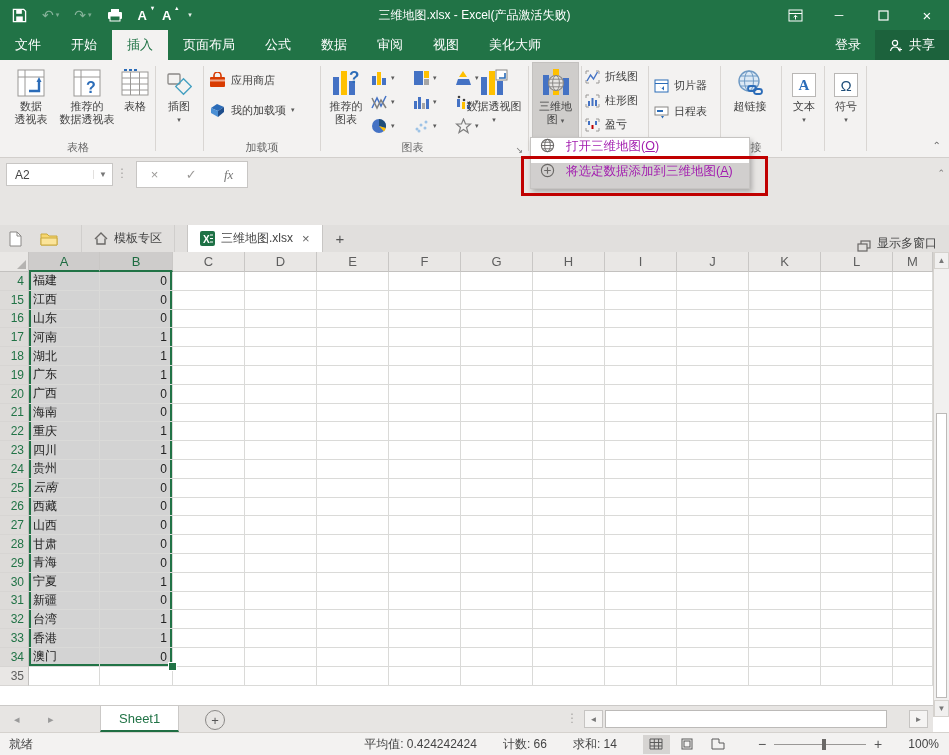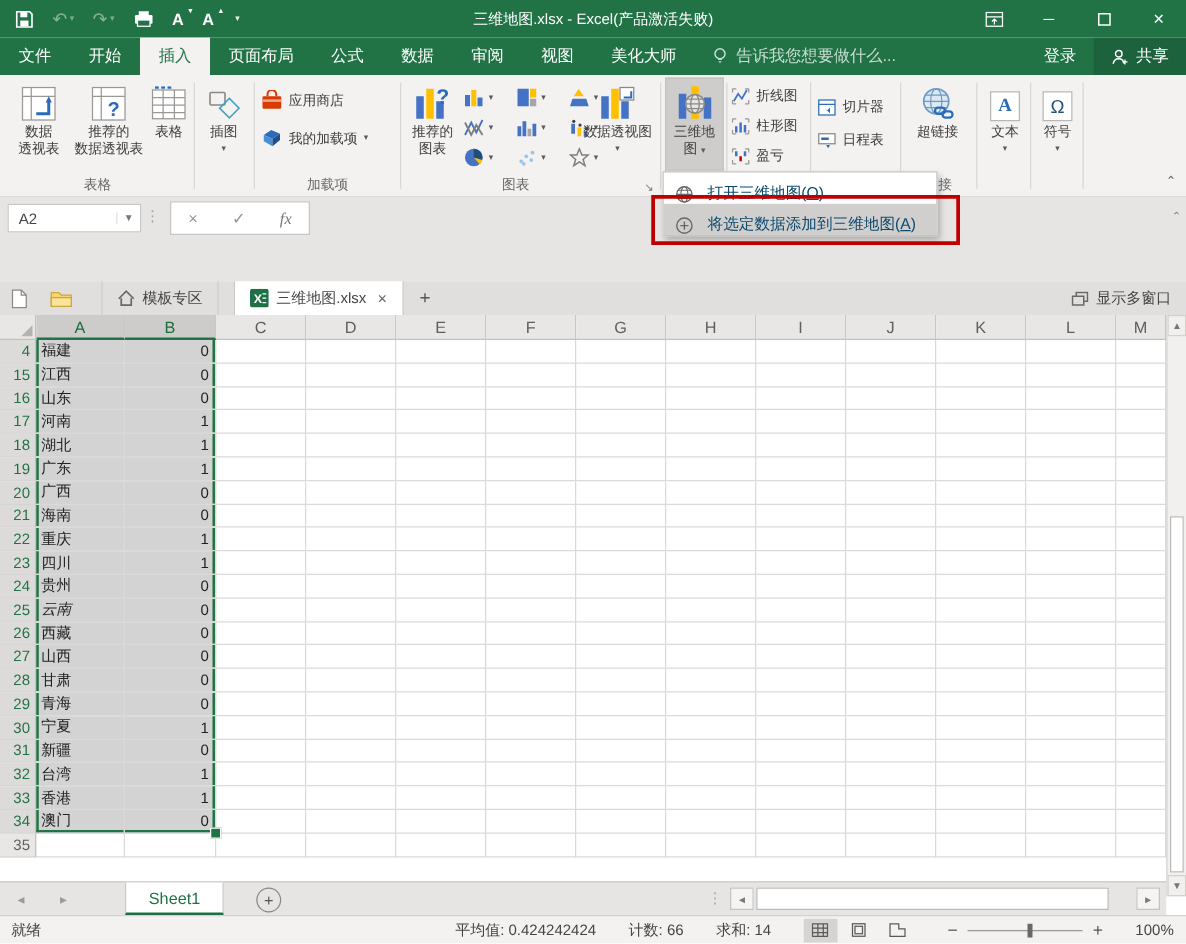--- a/index.html
+++ b/index.html
@@ -42,21 +42,21 @@
   .icobox{width:22px;height:22px;background:#fff;border:1px solid #b9b7b5;display:flex;align-items:center;justify-content:center}
   .collapse{position:absolute;right:8px;bottom:6px;color:#666;font-size:10px}
 
   
   .cgrid{position:absolute;left:370px;top:6px;display:grid;grid-template-columns:42px 42px 42px;grid-auto-rows:24px}
   .cg{display:flex;align-items:center;gap:3px}
   svg{display:block}
 
   
   .menu{position:absolute;left:530px;top:137px;width:218px;background:#fff;border:1px solid #c6c4c2;box-shadow:2px 3px 5px rgba(0,0,0,.25);z-index:40}
-  .mitem{height:25px;display:flex;align-items:flex-end;gap:11px;padding:0 9px;font-size:12.5px;color:#0c4a6e;white-space:nowrap}
+  .mitem{height:25px;display:flex;align-items:flex-start;gap:11px;padding:0 9px;font-size:12.5px;color:#a21caf;white-space:nowrap}
   .mitem.hl{background:#d1cfce}
   .u{text-decoration:underline}
   .redrect{position:absolute;left:521px;top:156px;width:241px;height:34px;border:3px solid #c00000;z-index:50}
 
   
   .fbar{position:absolute;top:158px;left:0;right:0;height:67px;background:#e7e5e3}
   .namebox{position:absolute;left:6px;top:5px;width:97px;height:21px;background:#fff;border:1px solid #c8c6c4;display:flex;align-items:center;padding-left:8px;font-size:12px;color:#444}
   .nbdrop{margin-left:auto;width:18px;text-align:center;color:#777;font-size:8px;border-left:1px solid #e2e0de}
   .fsplit{position:absolute;left:116px;top:8px;color:#a5a3a1;font-size:12px}
   .fxbox{position:absolute;left:136px;top:3px;width:110px;height:25px;background:#fff;border:1px solid #c8c6c4;display:flex;align-items:center;justify-content:space-around;color:#9b9997;font-size:13px}
@@ -64,21 +64,21 @@
   .finput{position:absolute;left:250px;top:1px;right:19px;height:63px;background:#fff;border:1px solid #c8c6c4;padding:4px 7px;font-size:13px;color:#333}
   .fcol{position:absolute;right:4px;top:10px;color:#777;font-size:9px}
 
   
   .dtabs{position:absolute;top:225px;left:0;right:0;height:27px;background:#e1dfdd;display:flex;align-items:stretch}
   .dico{display:flex;align-items:center;padding:0 9px}
   .dtab{display:flex;align-items:center;gap:6px;padding:0 12px;font-size:12px;color:#444;border-left:1px solid #d0cecc;border-right:1px solid #d0cecc}
   .dtab.active{background:#fff;border-color:#c8c6c4}
   .dclose{color:#666;font-size:13px;margin-left:3px}
   .dplus{display:flex;align-items:center;padding:0 13px;font-size:15px;color:#555}
-  .dright{margin-left:auto;display:flex;align-items:center;gap:6px;padding-right:12px;font-size:12px;color:#444}
+  .dright{margin-left:auto;display:flex;align-items:flex-end;gap:6px;padding-right:12px;font-size:12px;color:#444}
 
   
   .sheet{position:absolute;top:252px;left:0;width:933px;height:453px;background:#fff;overflow:hidden}
   .chrow{display:flex;height:20px}
   .corner{width:29px;background:#e9e7e5;border-right:1px solid #c3c1bf;border-bottom:1px solid #c3c1bf;position:relative;box-sizing:border-box}
   .corner:after{content:"";position:absolute;right:2px;bottom:2px;border-style:solid;border-width:0 0 9px 9px;border-color:transparent transparent #b5b3b1 transparent}
   .ch{box-sizing:border-box;background:#e9e7e5;border-right:1px solid #c9c7c5;border-bottom:1px solid #c3c1bf;display:flex;align-items:center;justify-content:center;color:#5f5f5f;font-size:13px}
   .ch.sel{background:#cecccb;color:#1e6c41;border-bottom:2px solid #217346}
   .grow{display:flex;height:18.8px}
   .rh{box-sizing:border-box;width:29px;background:#e9e7e5;border-right:1px solid #c3c1bf;border-bottom:1px solid #d7d5d3;display:flex;align-items:center;justify-content:flex-end;padding-right:4px;color:#5f5f5f;font-size:12px}
@@ -174,29 +174,20 @@
         <span class="rtab">文件</span>
         <span class="rtab">开始</span>
         <span class="rtab active">插入</span>
         <span class="rtab">页面布局</span>
         <span class="rtab">公式</span>
         <span class="rtab">数据</span>
         <span class="rtab">审阅</span>
         <span class="rtab">视图</span>
         <span class="rtab">美化大师</span>
       </div>
-    <div class="tellme">
-      <span>
-        <svg width="12" height="14" viewBox="0 0 12 14">
-            <circle cx="6" cy="5" r="4" fill="none" stroke="#c7dcd0" stroke-width="1.2"></circle>
-            <path d="M4.5 9.5h3 M5 11.5h2" stroke="#c7dcd0"></path>
-          </svg>
-      </span>
-      <span>告诉我您想要做什么...</span>
-    </div>
     <div class="tabrow-right">
       <span class="signin">登录</span>
       <span class="share">
         <span>
           <svg width="14" height="13" viewBox="0 0 14 13">
               <circle cx="6" cy="4" r="2.6" fill="none" stroke="#fff" stroke-width="1.2"></circle>
               <path d="M1.5 12c.6-3 3-4 4.5-4s3.9 1 4.5 4" fill="none" stroke="#fff" stroke-width="1.2"></path>
               <path d="M11 8.5v4 M9 10.5h4" stroke="#fff"></path>
             </svg>
         </span>

